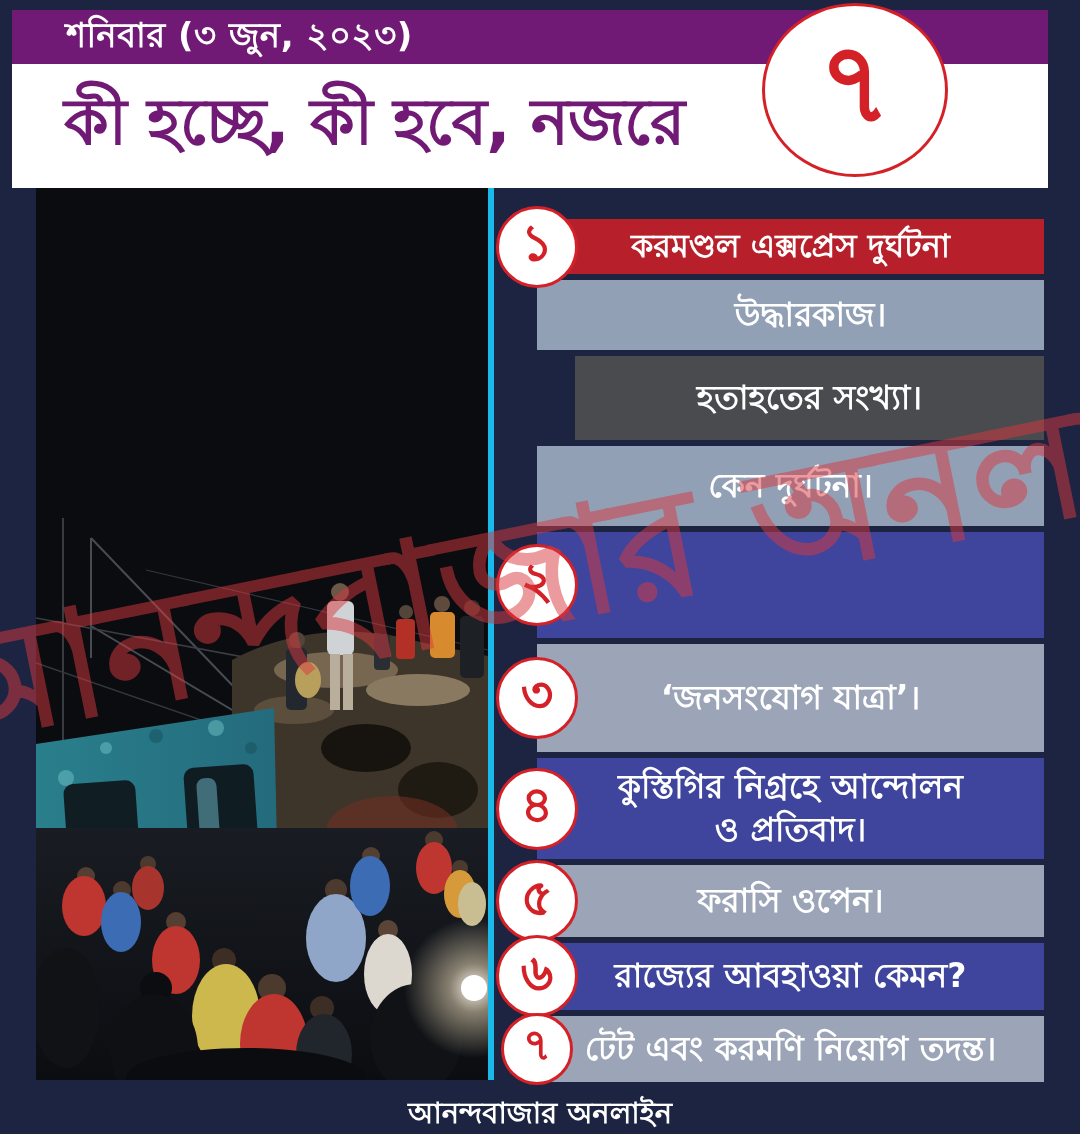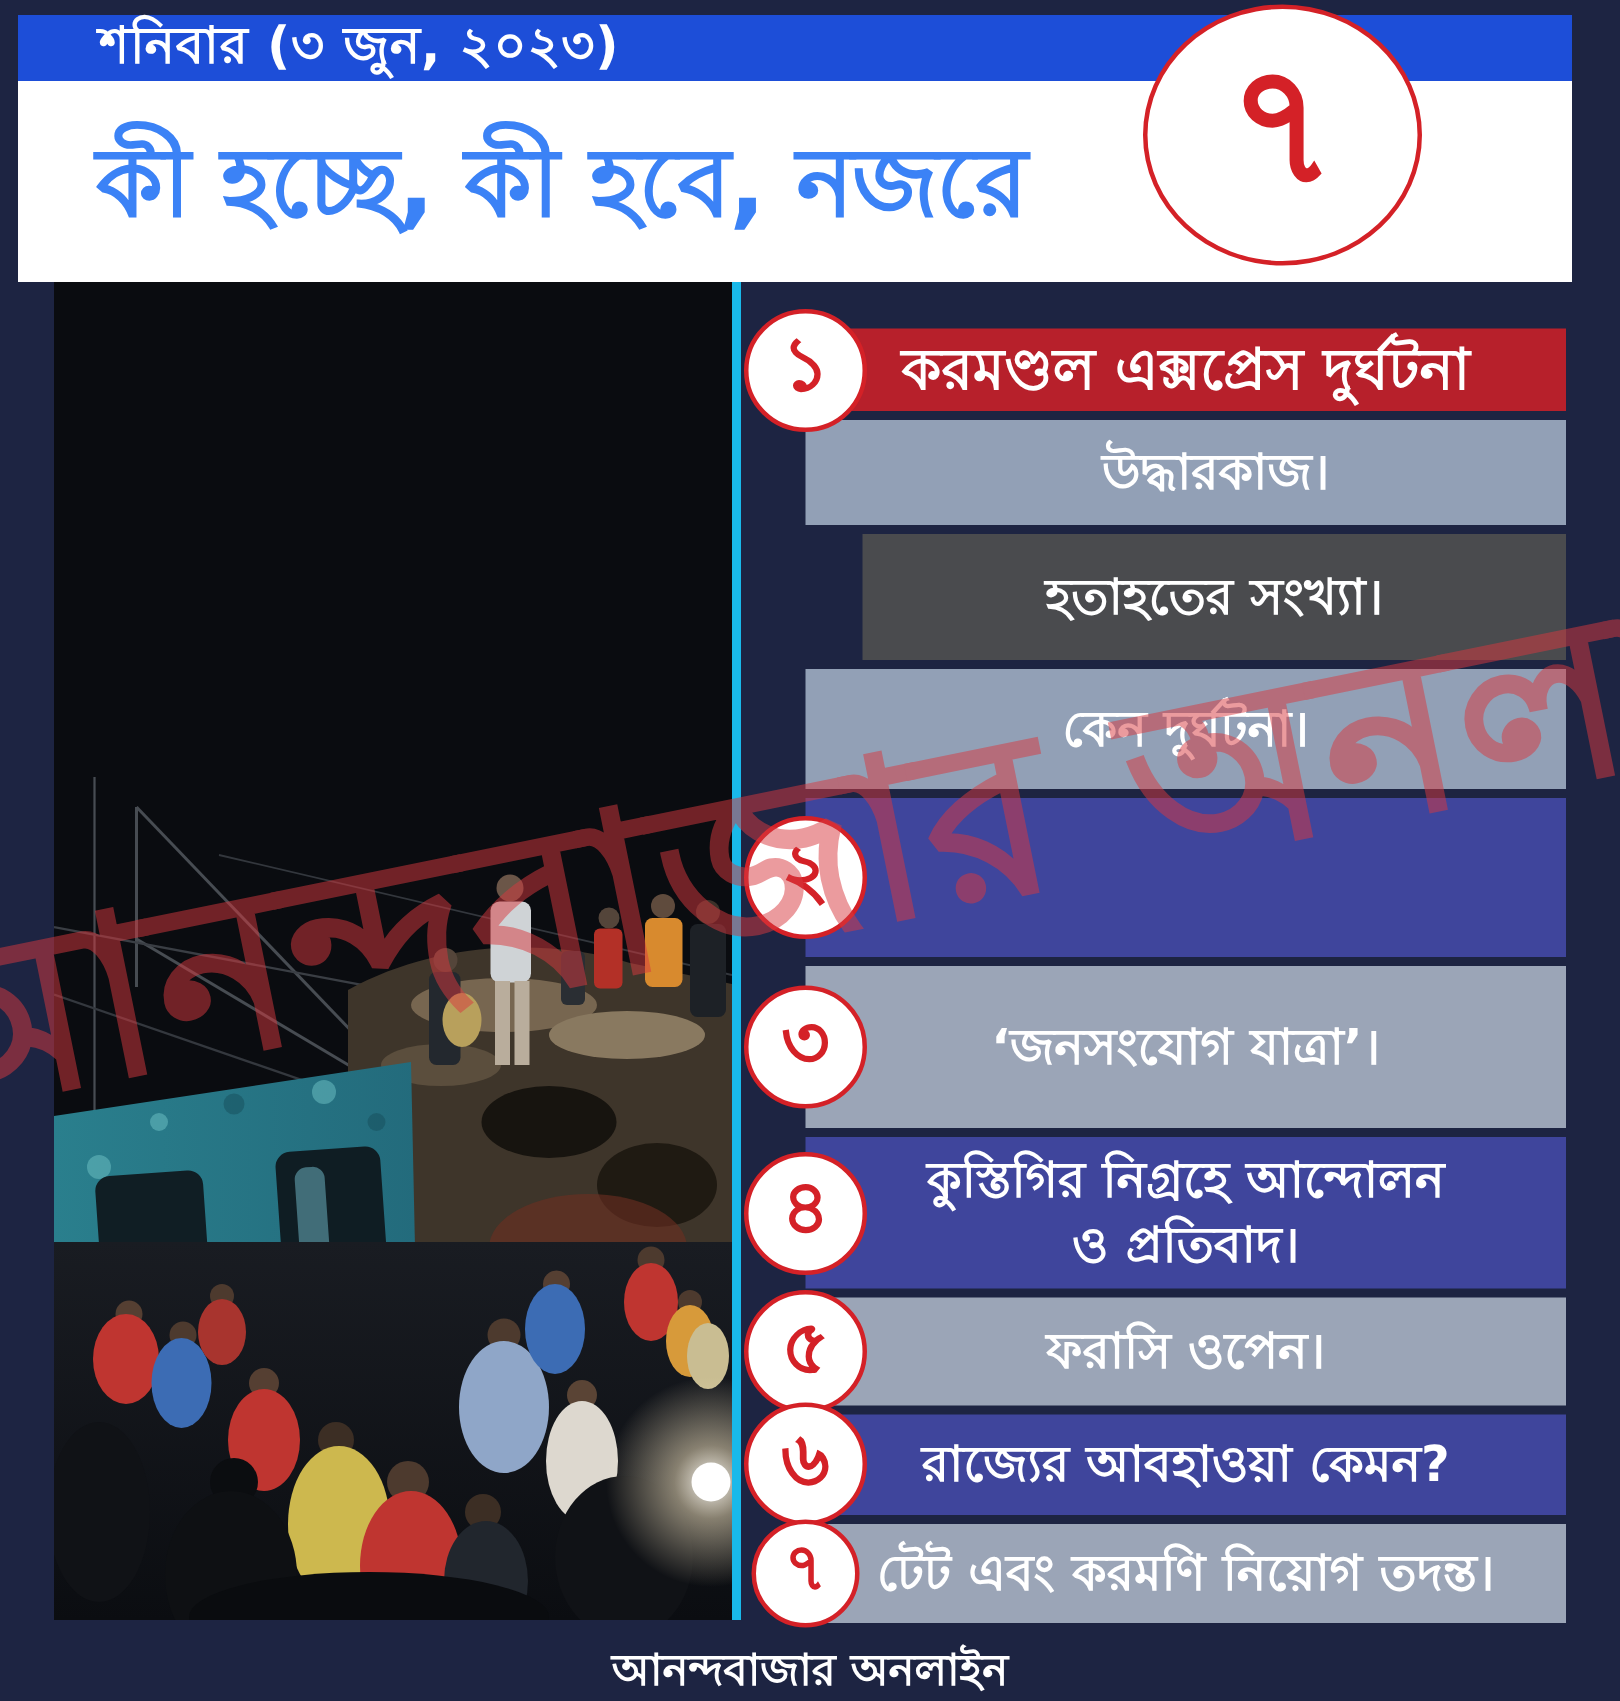--- a/index.html
+++ b/index.html
@@ -9,32 +9,32 @@
     position:relative;
     overflow:hidden;
     font-family:"DejaVu Sans","Liberation Sans",sans-serif;
   }
   
   .header-box{
     position:absolute;left:12px;top:10px;width:1036px;height:178px;
     background:#ffffff;
   }
   .date-strip{
-    position:absolute;left:0;top:0;right:0;height:44px;
-    background:#1d4ed8;
+    position:absolute;left:0;top:0;right:0;height:54px;
+    background:#701a75;
     display:flex;align-items:center;
   }
   .date-strip span{
     color:#ffffff;font-size:34px;font-weight:bold;padding-left:54px;
     letter-spacing:.5px;
   }
   .main-title{
     position:absolute;left:52px;top:54px;height:124px;width:720px;
     display:flex;align-items:center;
-    font-size:64px;font-weight:bold;color:#3b82f6;letter-spacing:-1px;
+    font-size:64px;font-weight:bold;color:#701a75;letter-spacing:-1px;
     white-space:nowrap;
   }
   .count-badge{
     position:absolute;left:750px;top:-7px;width:186px;height:174px;
     background:#ffffff;border:3px solid #d42127;border-radius:50%;
     box-sizing:border-box;
     display:flex;align-items:center;justify-content:center;
     font-size:112px;font-weight:bold;color:#d42127;z-index:3;
   }
   
@@ -51,21 +51,21 @@
     position:absolute;left:537px;top:219px;width:507px;height:863px;
     display:flex;flex-direction:column;gap:6px;
   }
   .row{
     position:relative;
     display:flex;flex-direction:column;align-items:center;justify-content:center;
     color:#ffffff;font-weight:bold;text-align:center;
   }
   .row .ln{display:block;line-height:1.28;font-size:33px;}
   .row.red   {background:#b7202b;}
-  .row.red .ln{font-size:38px;}
+  .row.red .ln{font-size:32px;}
   .row.slate {background:#92a0b6;}
   .row.dark  {background:#4a4b4e;margin-left:38px;}
   .row.indigo{background:#3f459c;}
   .row.gray  {background:#9ba5b7;}
   .r0{flex:58 1 0;} .r1{flex:74 1 0;padding-left:40px;} .r2{flex:88 1 0;} .r3{flex:84 1 0;text-align:center;}
   .r4{flex:112 1 0;} .r5{flex:114 1 0;} .r6{flex:106 1 0;}
   .r7{flex:76 1 0;} .r8{flex:70 1 0;} .r9{flex:70 1 0;}
   .num{
     position:absolute;left:-41px;top:50%;transform:translateY(-50%);
     width:82px;height:82px;border-radius:50%;

